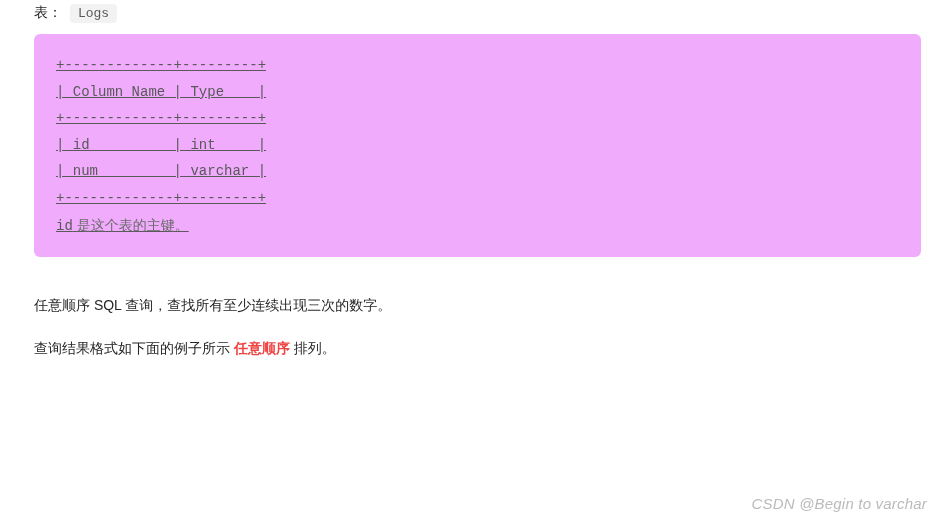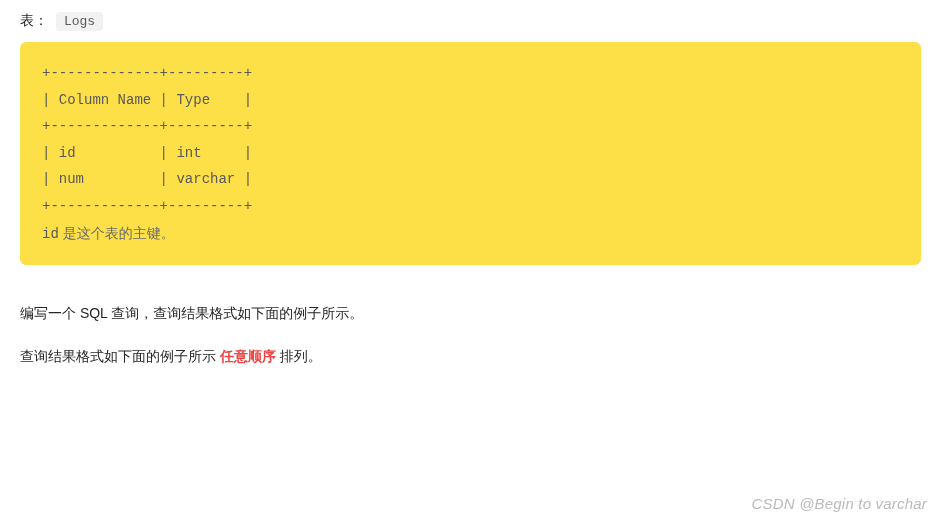--- a/index.html
+++ b/index.html
@@ -11,47 +11,47 @@
       font-family: -apple-system, BlinkMacSystemFont, "Segoe UI", "PingFang SC", "Microsoft YaHei", sans-serif;
       background: #ffffff;
       color: #333;
       width: 941px;
       height: 518px;
       padding: 0;
       overflow: hidden;
       position: relative;
     }
     .content-wrapper {
-      padding: 4px 20px 20px 20px;
-      margin-top: 8px;
+      padding: 4px 20px 20px 34px;
     }
     .table-label-row {
       margin-bottom: 12px;
       color: #262626;
       font-size: 14px;
     }
     .inline-code {
       background: #f2f2f3;
       color: #5a5a5a;
       padding: 2px 8px;
       border-radius: 4px;
       font-family: "SFMono-Regular", Consolas, "Liberation Mono", Menlo, monospace;
       font-size: 13px;
       margin-left: 4px;
     }
     .code-block {
-      background: #fde047;
+      background: #f0abfc;
       border-radius: 6px;
       padding: 18px 22px;
       font-family: "SFMono-Regular", Consolas, "Liberation Mono", Menlo, monospace;
       font-size: 14px;
       line-height: 1.9;
       color: #595959;
       margin-bottom: 38px;
       white-space: pre;
+      text-decoration: underline;
     }
     .code-block .mono-id {
       font-family: "SFMono-Regular", Consolas, "Liberation Mono", Menlo, monospace;
     }
     .code-block .note-text {
       font-family: -apple-system, BlinkMacSystemFont, "Segoe UI", "PingFang SC", "Microsoft YaHei", sans-serif;
       color: #6a6a6a;
     }
     .paragraph {
       font-size: 14px;
@@ -85,21 +85,21 @@
   </div>
 
   <div class="code-block"><span>+-------------+---------+</span>
 <span>| Column Name | Type    |</span>
 <span>+-------------+---------+</span>
 <span>| id          | int     |</span>
 <span>| num         | varchar |</span>
 <span>+-------------+---------+</span>
 <span class="mono-id">id</span><span class="note-text"> 是这个表的主键。</span></div>
 
-  <p class="paragraph">编写一个 SQL 查询，查询结果格式如下面的例子所示。</p>
+  <p class="paragraph">任意顺序 SQL 查询，查找所有至少连续出现三次的数字。</p>
 
   <p class="paragraph">
     <span>查询结果格式如下面的例子所示 </span><span class="bold">任意顺序</span><span> 排列。</span>
   </p>
 
 
 </div>
 
 <div class="watermark">CSDN @Begin to varchar</div>
 

